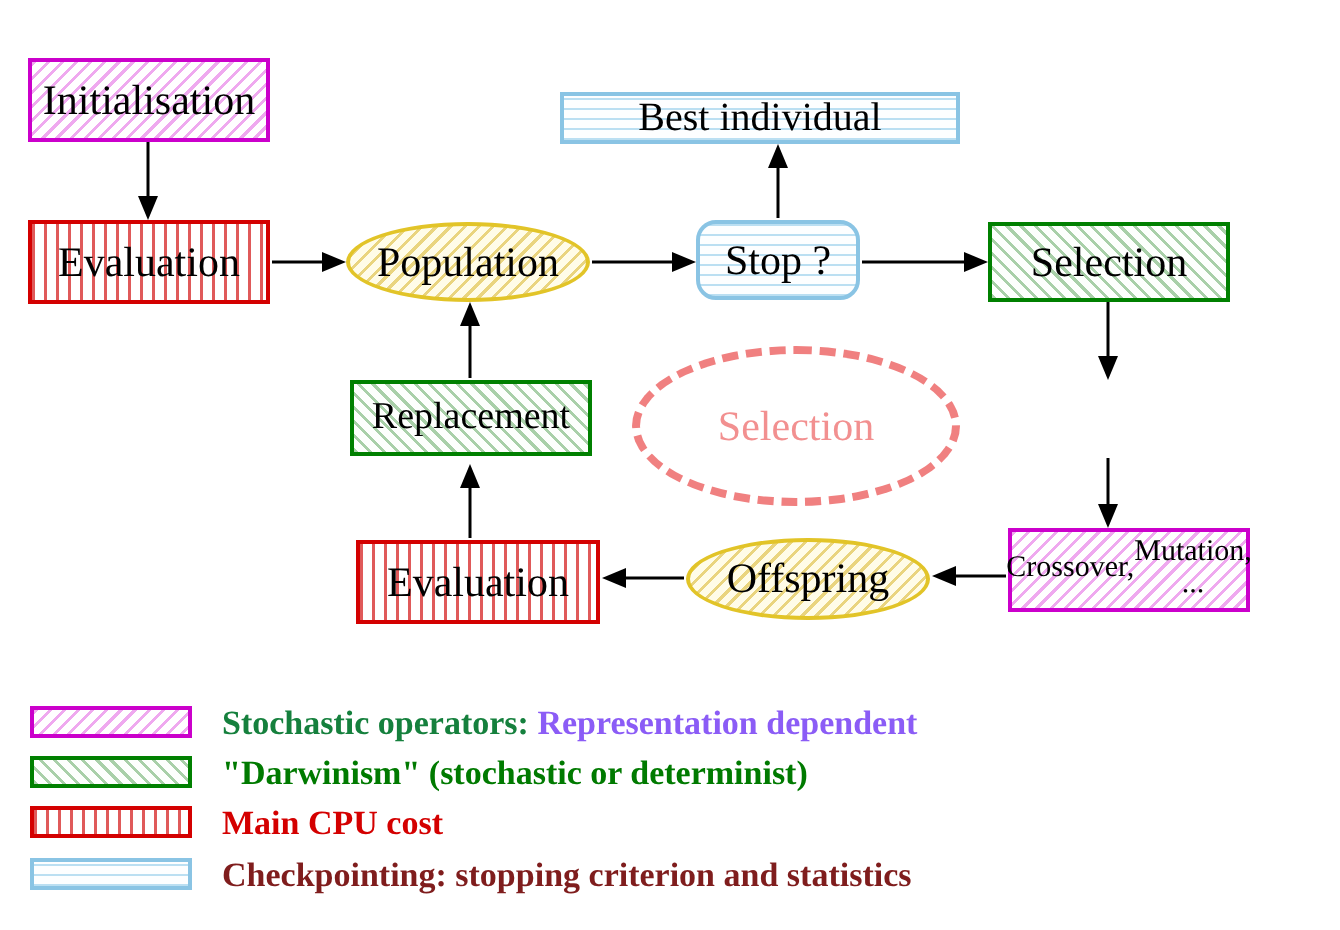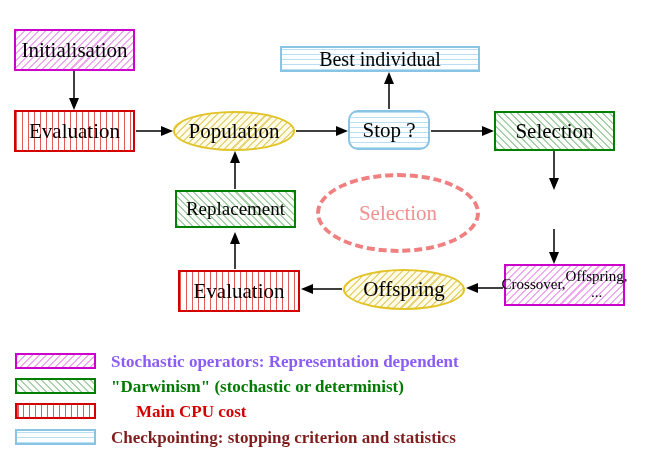--- a/index.html
+++ b/index.html
@@ -40,24 +40,24 @@
   }
   #arrows { position:absolute; left:0; top:0; pointer-events:none; }
   #arrows line { stroke:#000; stroke-width:1.5; }
   #arrows polygon { fill:#000; }
   
   .legend-swatch { position:absolute; width:81px; height:16px; box-sizing:border-box; }
   .legend-text {
     position:absolute; left:111px; font-size:17px; font-weight:bold;
     white-space:nowrap; font-family:"Liberation Serif", serif;
   }
-  .c-magenta { color:#8b5cf6; }
+  .c-magenta { color:#15803d; }
   .c-yellow  { color:#8b5cf6; }
   .c-green   { color:#007a00; }
-  .c-red     { color:#d40000;margin-left:25px; }
+  .c-red     { color:#d40000; }
   .c-cyan    { color:#7f1d1d; }
 </style>
 </head>
 <body>
 
 <div id="canvas">
 
   <svg id="arrows" width="670" height="465">
     <g>
       <line x1="74" y1="71" x2="74" y2="100"></line>
@@ -113,21 +113,21 @@
 
   <div class="node stripe-cyan" style="left:348px; top:110px; width:82px; height:40px; border-radius:10px;">Stop ?</div>
 
   <div class="node stripe-cyan" style="left:280px; top:46px; width:200px; height:26px; font-size:20px;">Best individual</div>
 
   <div class="node hatch-green" style="left:494px; top:111px; width:121px; height:40px;">Selection</div>
 
 
   <div class="node hatch-magenta" style="left:504px; top:264px; width:121px; height:42px; font-size:15px; ">
     <span>Crossover,</span>
-    <span>Offspring, ...</span>
+    <span>Mutation, ...</span>
   </div>
 
   <div class="node ellipse-yellow" style="left:343px; top:269px; width:122px; height:41px;">Offspring</div>
 
   <div class="node stripe-red" style="left:178px; top:270px; width:122px; height:42px;">Evaluation</div>
 
   <div class="node hatch-green" style="left:175px; top:190px; width:121px; height:38px; font-size:19px;">Replacement</div>
 
   <div class="node ellipse-generation" style="left:316px; top:173px; width:164px; height:80px; font-size:21px;">Selection</div>
 

